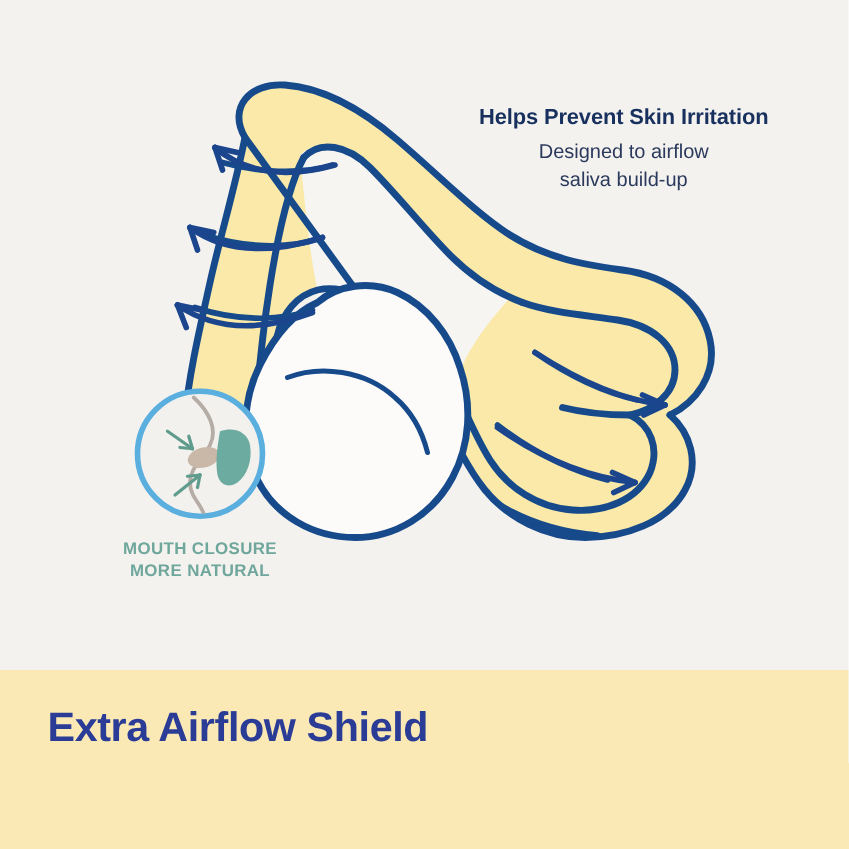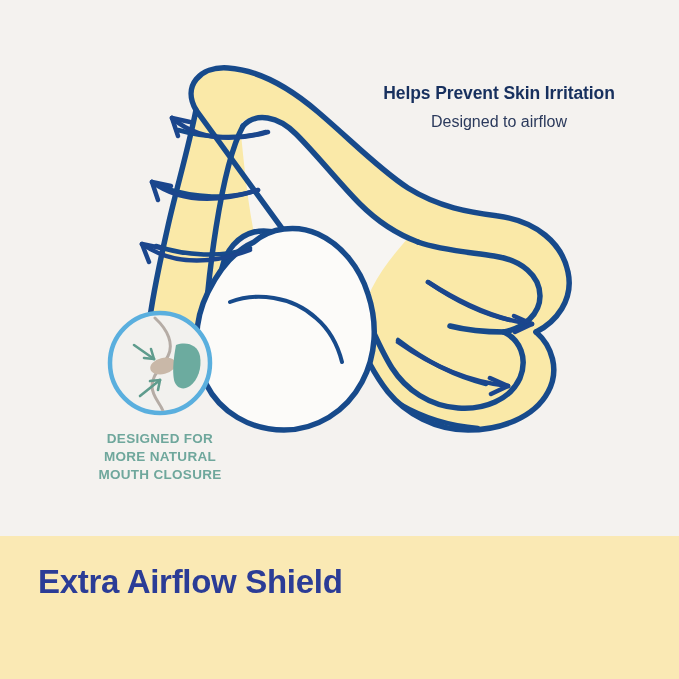--- a/index.html
+++ b/index.html
@@ -297,26 +297,26 @@
             </g>
           </g>
         </g>
       </g>
 
     </svg>
 
     <div id="callout-top-right">
       <div class="callout-title">Helps Prevent Skin Irritation</div>
       <div class="callout-line">Designed to airflow</div>
+      <div class="callout-line">saliva build-up</div>
     </div>
 
     <div id="caption-mouth-closure">
-      <div>DESIGNED FOR</div>
+      <div>MOUTH CLOSURE</div>
       <div>MORE NATURAL</div>
-      <div>MOUTH CLOSURE</div>
     </div>
 
   </div>
 
   <div id="bottom-banner">
     <div class="banner-title">Extra Airflow Shield</div>
   </div>
 
 </div>
 

